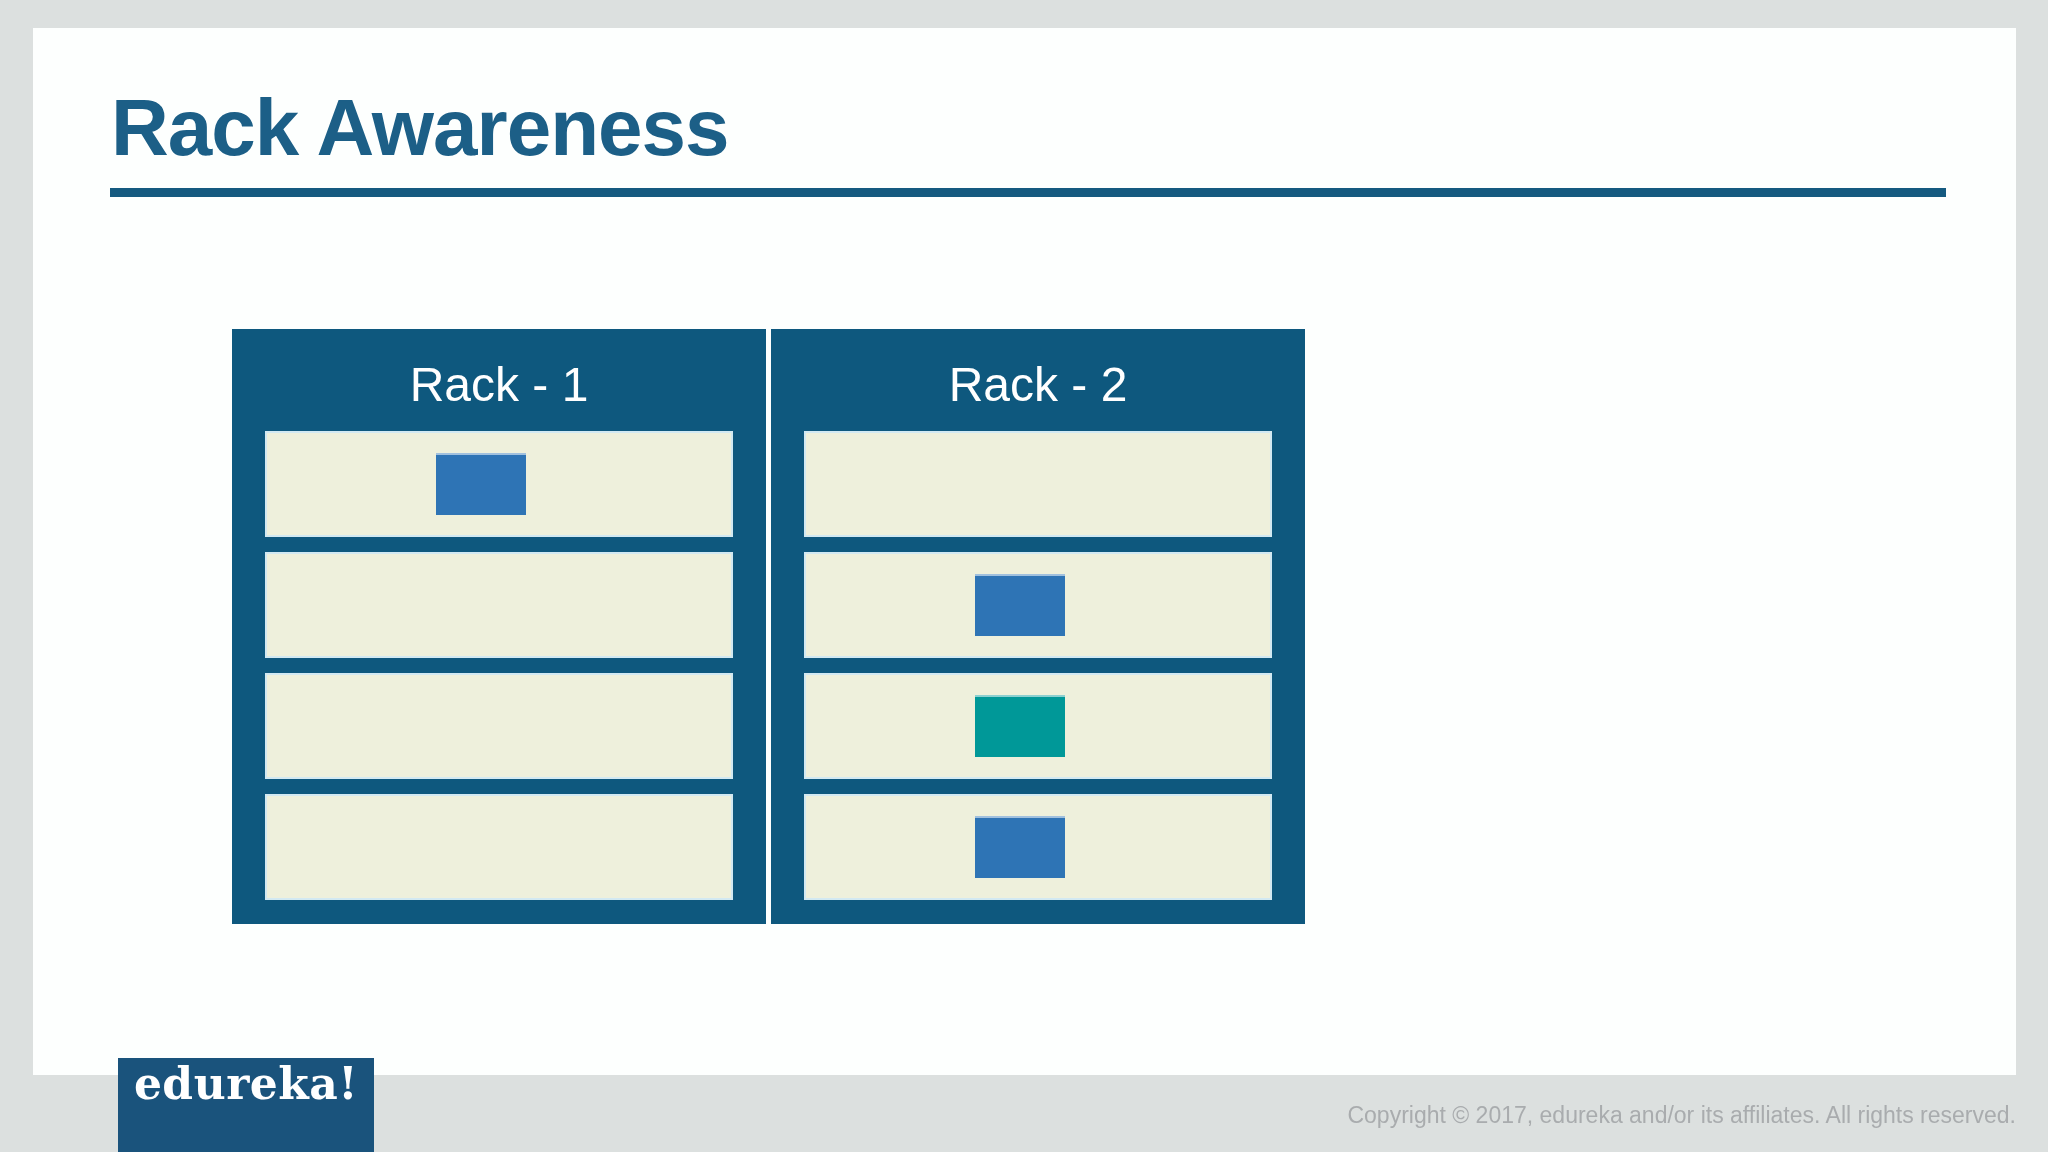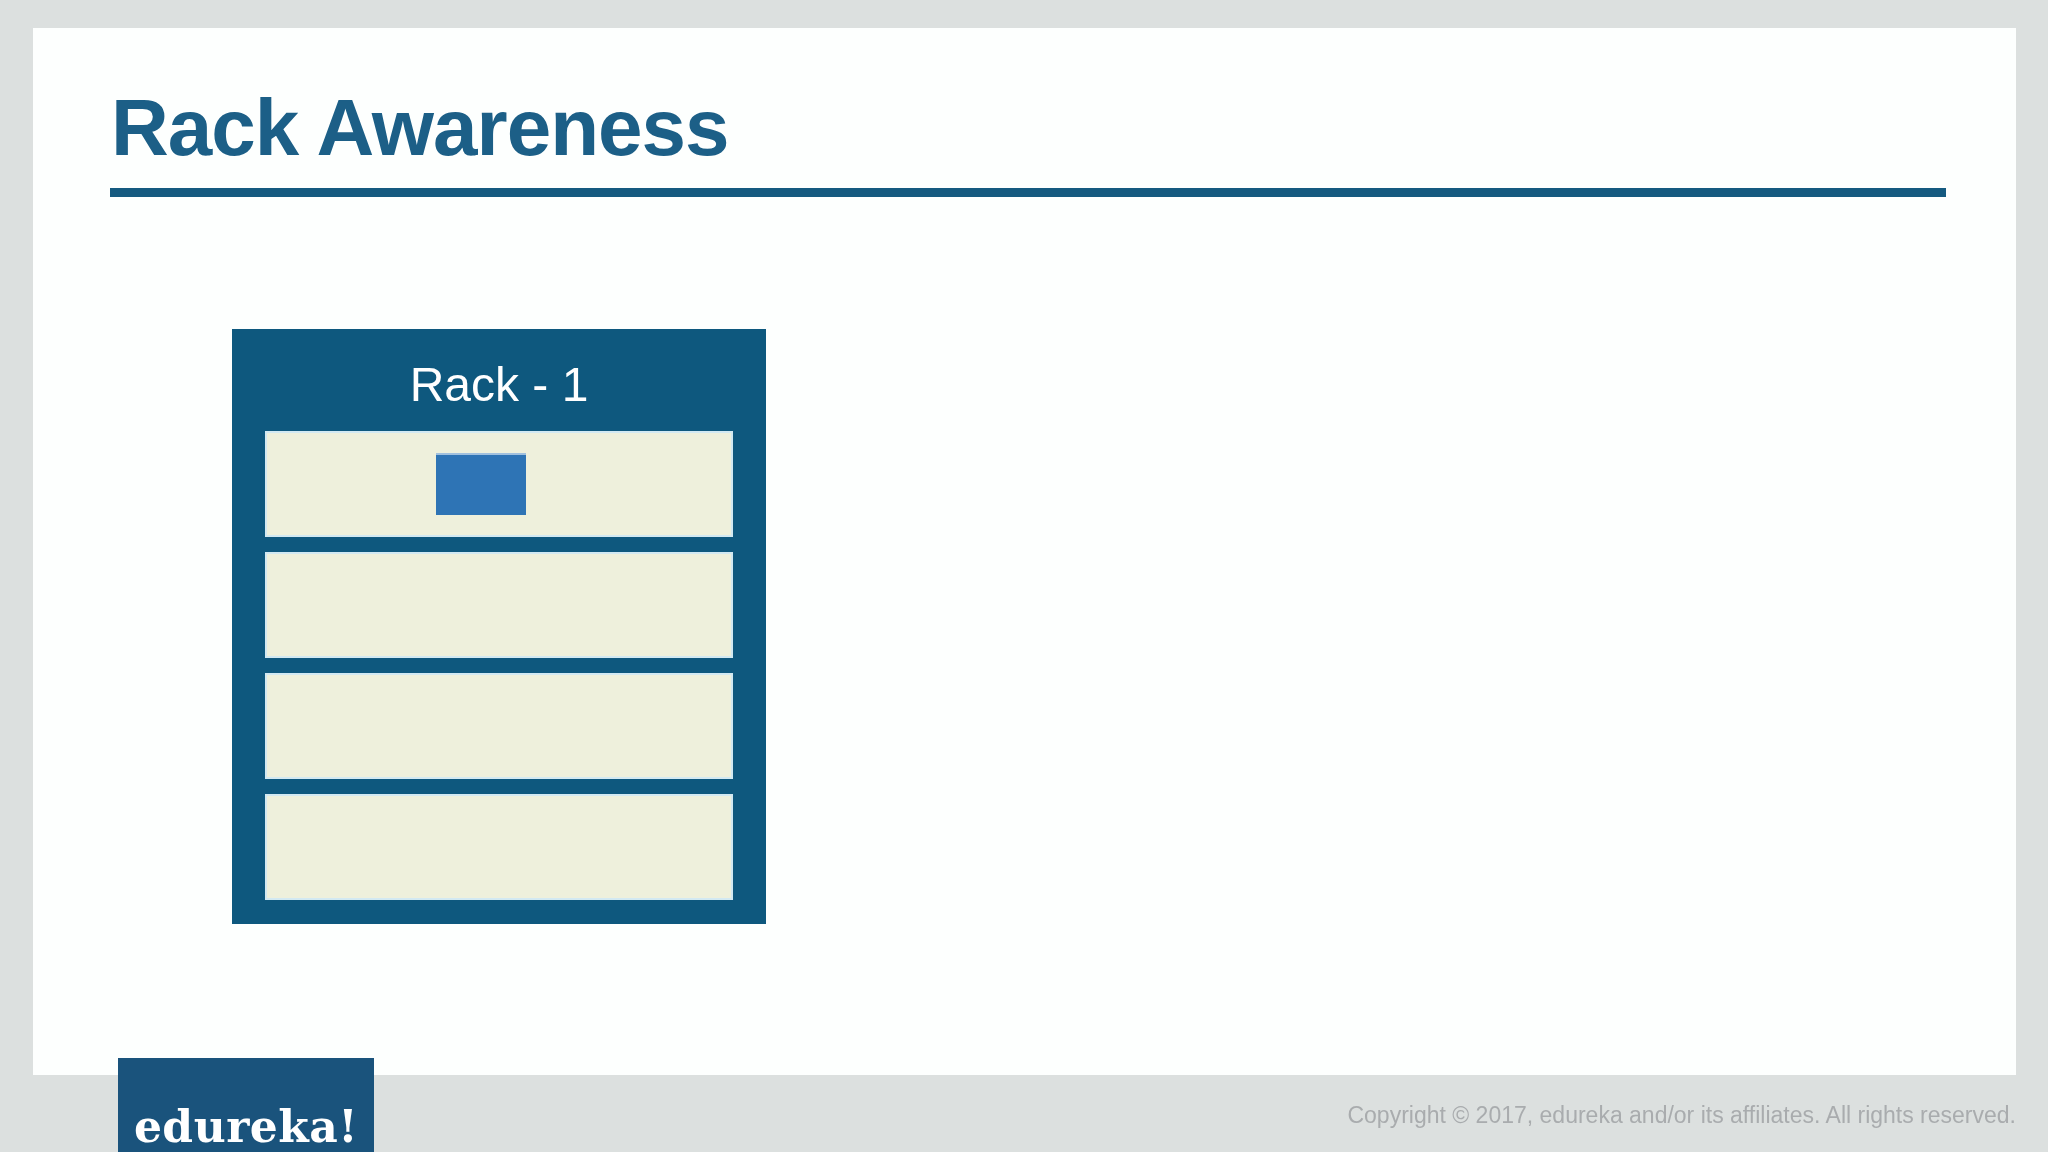--- a/index.html
+++ b/index.html
@@ -105,21 +105,21 @@
     background: var(--page-bg, #dce0df);
   }
   .logo-box {
     position: absolute;
     left: 118px;
     top: 1058px;
     width: 256px;
     height: 94px;
     background: var(--logo-bg, #1a537c);
     display: flex;
-    align-items: flex-end;
+    align-items: flex-start;
     justify-content: center;
   }
   .logo-text {
     font-family: "DejaVu Serif", serif;
     font-weight: bold;
     font-size: 44px;
     color: var(--logo-text, #ffffff);
     letter-spacing: 0.5px;
   }
   .copyright {
@@ -144,20 +144,35 @@
           <div class="rack-label">Rack - 1</div>
           <div class="slots">
             <div class="slot">
               <div class="block blue"></div>
             </div>
             <div class="slot"></div>
             <div class="slot"></div>
             <div class="slot"></div>
           </div>
         </div>
+        <div class="rack">
+          <div class="rack-label">Rack - 2</div>
+          <div class="slots">
+            <div class="slot"></div>
+            <div class="slot">
+              <div class="block blue"></div>
+            </div>
+            <div class="slot">
+              <div class="block teal"></div>
+            </div>
+            <div class="slot">
+              <div class="block blue"></div>
+            </div>
+          </div>
+        </div>
       </div>
   </div>
   <div class="footer-band"></div>
   <div class="logo-box">
     <span class="logo-text">edureka!</span>
   </div>
   <div class="copyright">Copyright © 2017, edureka and/or its affiliates. All rights reserved.</div>
 </div>
 
 </body></html>

